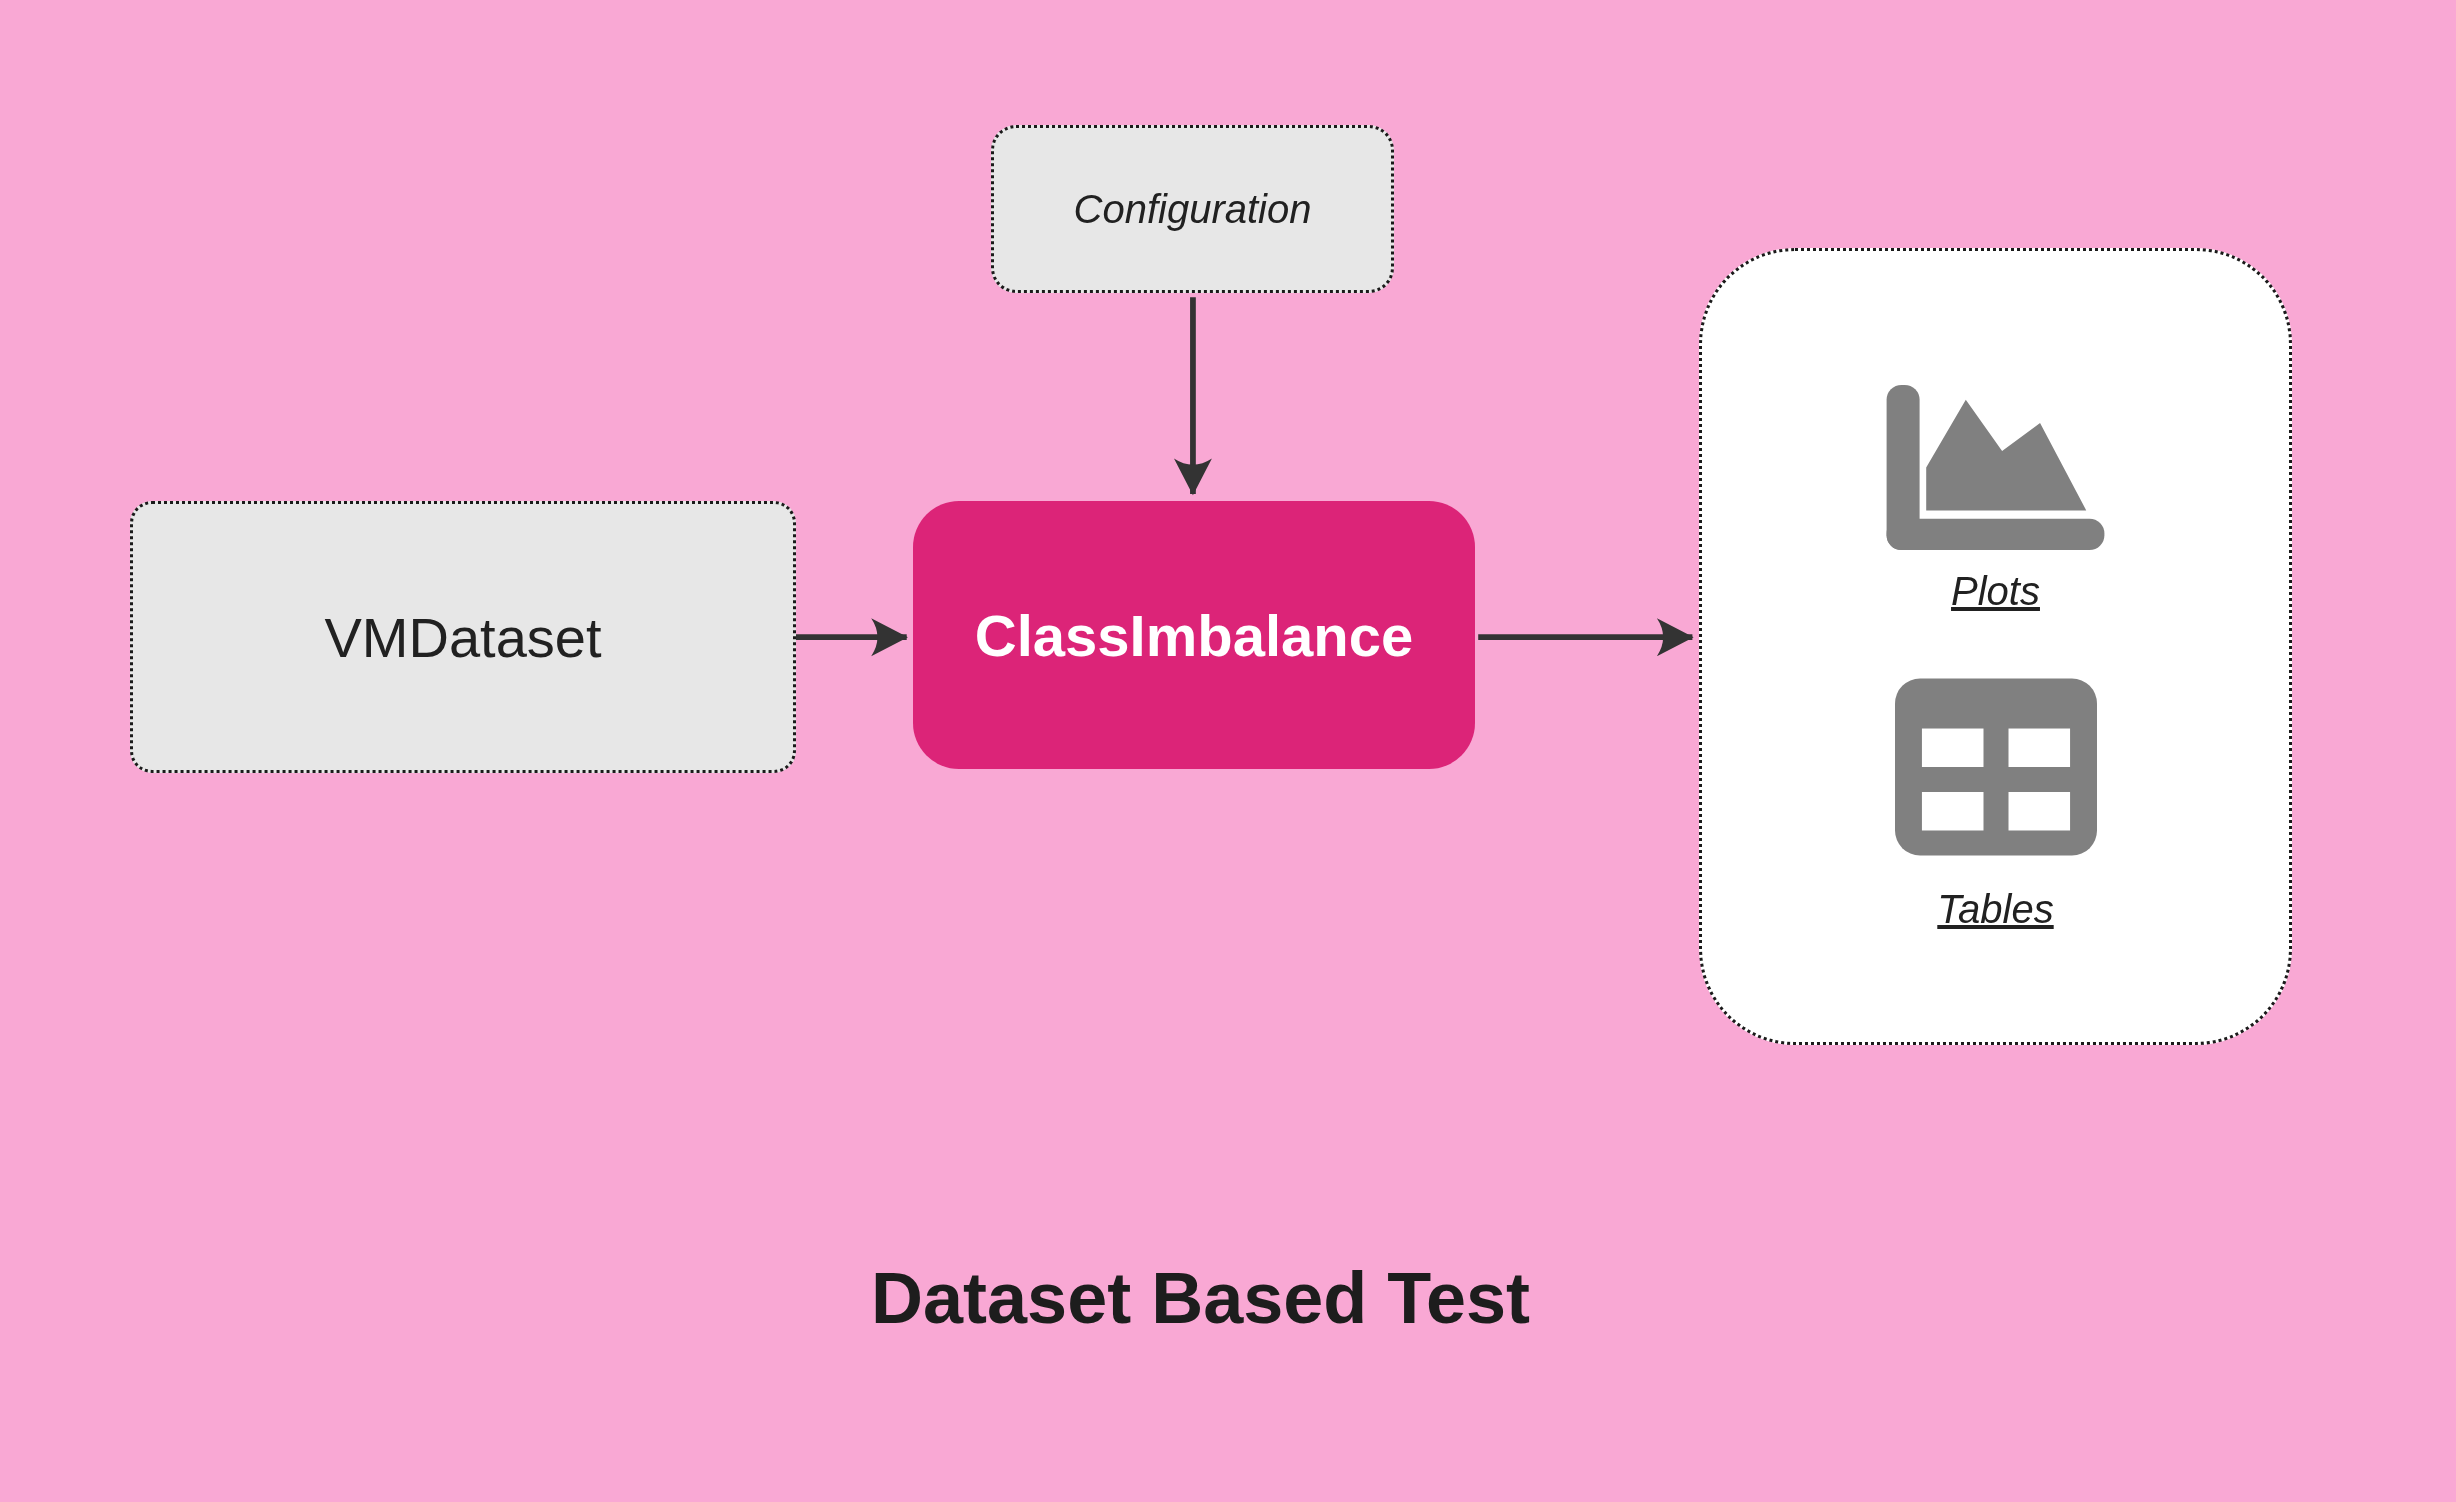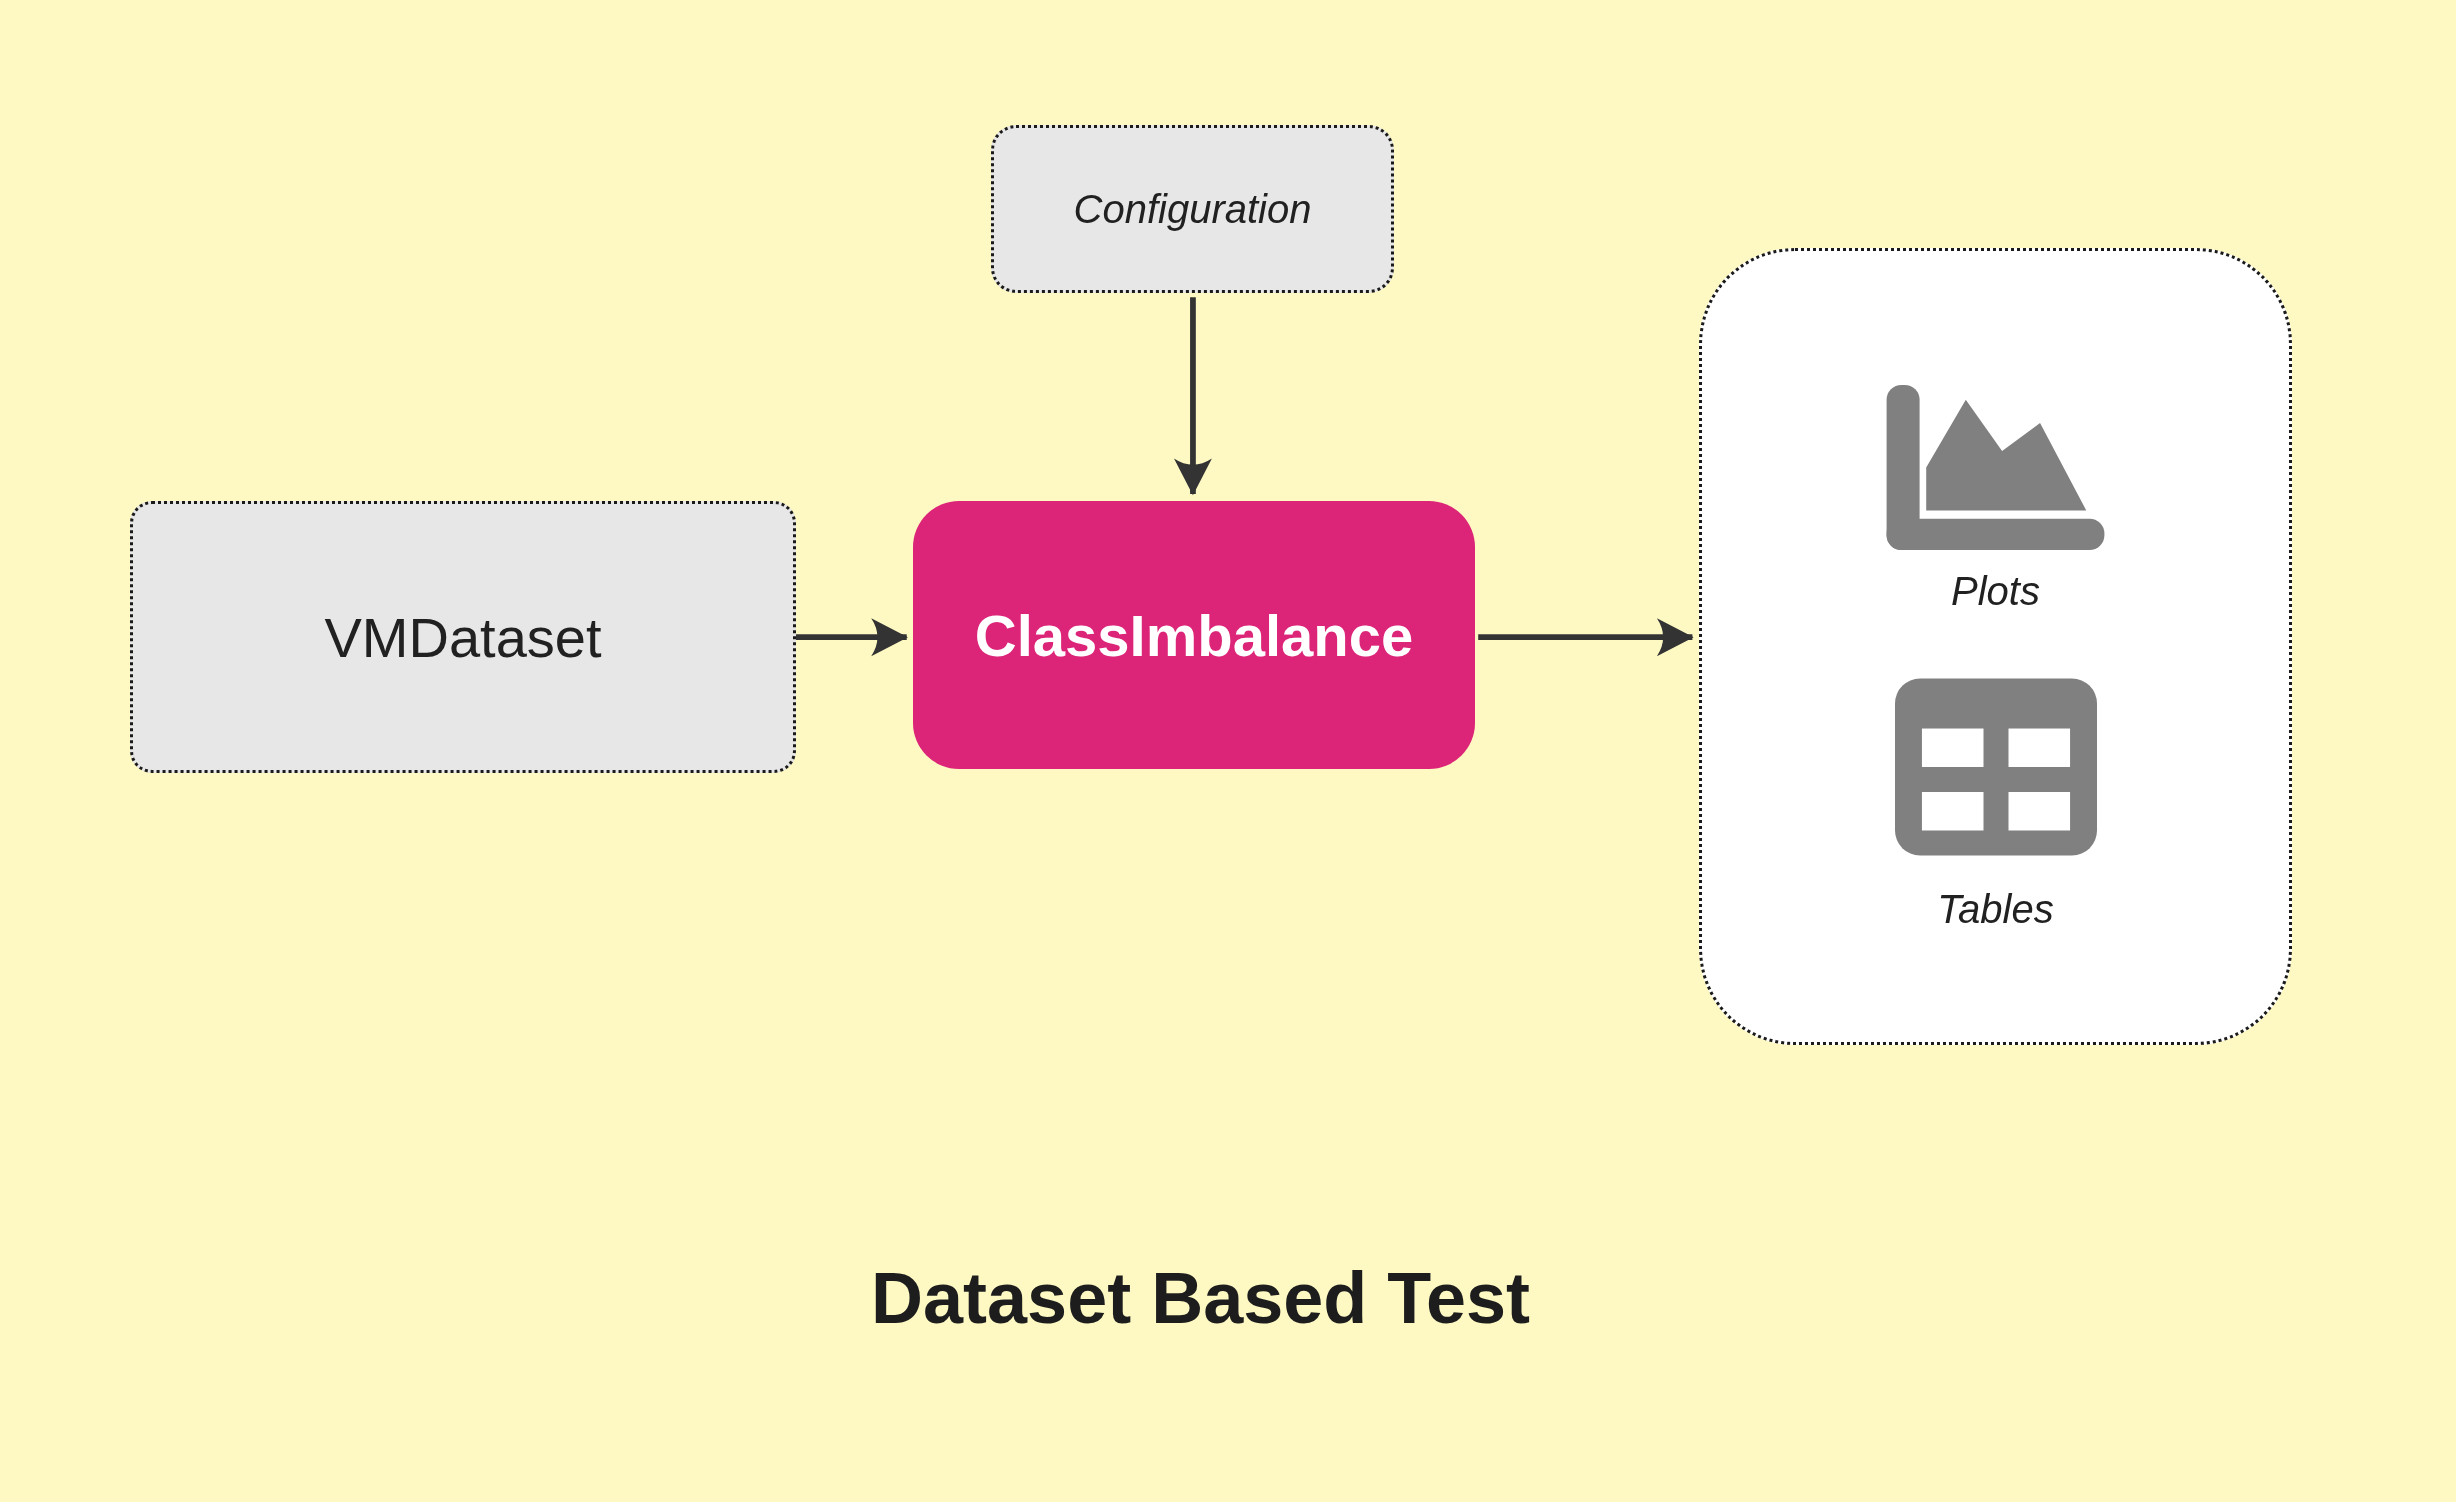--- a/index.html
+++ b/index.html
@@ -3,21 +3,21 @@
 <meta charset="utf-8">
 <style>
   * { margin: 0; padding: 0; box-sizing: border-box; }
   html, body { background: #ffffff; }
   body { font-family: "Liberation Sans", "DejaVu Sans", sans-serif; }
 
   #canvas {
     position: relative;
     width: 2456px;
     height: 1503px;
-    background: #fef9c3;
+    background: #f9a8d4;
     overflow: hidden;
   }
 
   .node {
     position: absolute;
     display: flex;
     align-items: center;
     justify-content: center;
     text-align: center;
   }
@@ -69,20 +69,21 @@
 
   .artifact-icon { display: block; }
   #plots-icon  { width: 219px; height: 165px; }
   #tables-icon { width: 202px; height: 178px; margin-top: 65px; }
 
   .artifact-label {
     font-style: italic;
     font-size: 40px;
     color: var(--text-dark, #212121);
     line-height: 1.1;
+    text-decoration: underline;
   }
   #plots-label  { margin-top: 19px; }
   #tables-label { margin-top: 31px; }
 
   #artifacts-caption {
     position: absolute;
     left: 1629px; top: 1084px;
     width: 730px;
     text-align: center;
     font-size: 61px;

